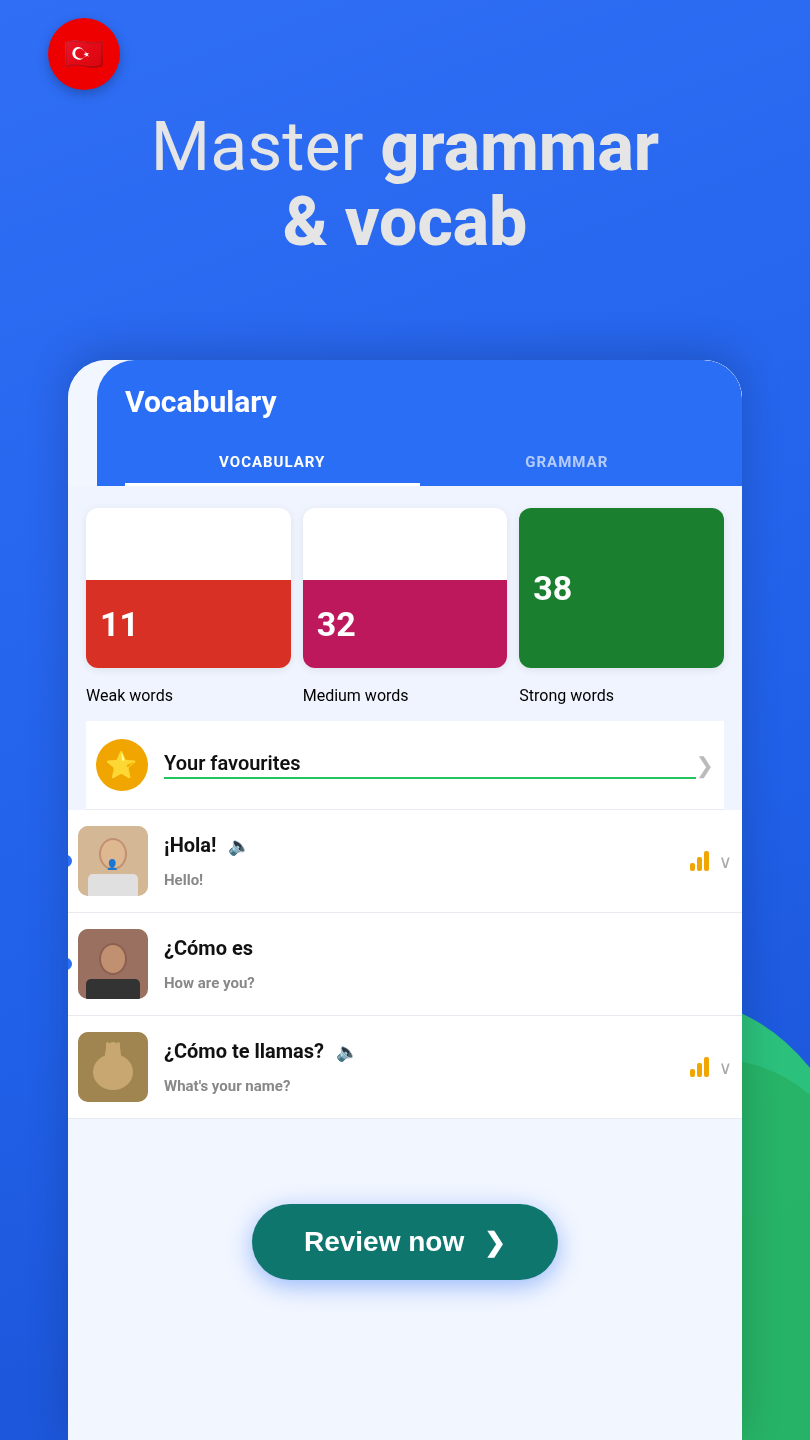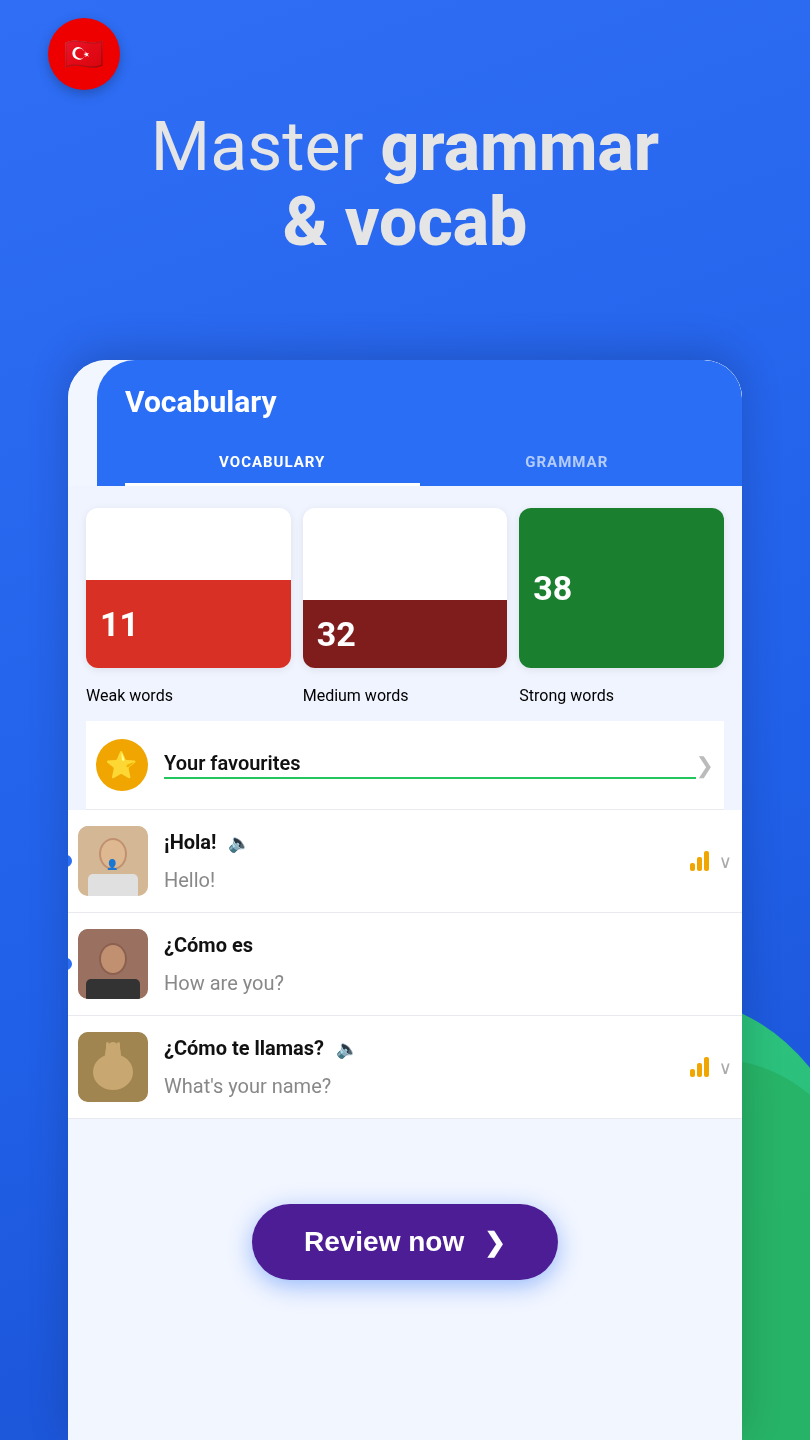--- a/index.html
+++ b/index.html
@@ -173,22 +173,22 @@
       align-items: center;
       padding-left: 14px;
     }
 
     .word-card .card-fill.red {
       background: #d93025;
       height: 88px;
     }
 
     .word-card .card-fill.yellow {
-      background: #7f1d1d;
-      height: 68px;
+      background: #be185d;
+      height: 88px;
     }
 
     .word-card .card-fill.green {
       background: #1a7f2e;
       height: 160px;
     }
 
     .word-card .card-number {
       color: white;
       font-size: 34px;
@@ -275,23 +275,24 @@
       margin-left: 16px;
     }
 
     .vocab-word {
       font-size: 20px;
       font-weight: 700;
       color: #111;
     }
 
     .vocab-translation {
-      font-size: 20px;
+      font-size: 15px;
       color: #888;
       margin-top: 14px;
+      font-weight: bold;
     }
 
     .sound-icon {
       color: #aaa;
       font-size: 18px;
       margin-left: 8px;
     }
 
     .bar-icon {
       display: flex;
@@ -318,21 +319,21 @@
       height: 12px;
       border-radius: 50%;
       background: #2a6ef5;
     }
 
     .review-now-btn {
       position: absolute;
       bottom: 160px;
       left: 50%;
       transform: translateX(-50%);
-      background: #4c1d95;
+      background: #0f766e;
       color: white;
       border: none;
       border-radius: 50px;
       padding: 22px 52px;
       font-size: 28px;
       font-weight: 700;
       display: flex;
       align-items: center;
       gap: 20px;
       cursor: pointer;

